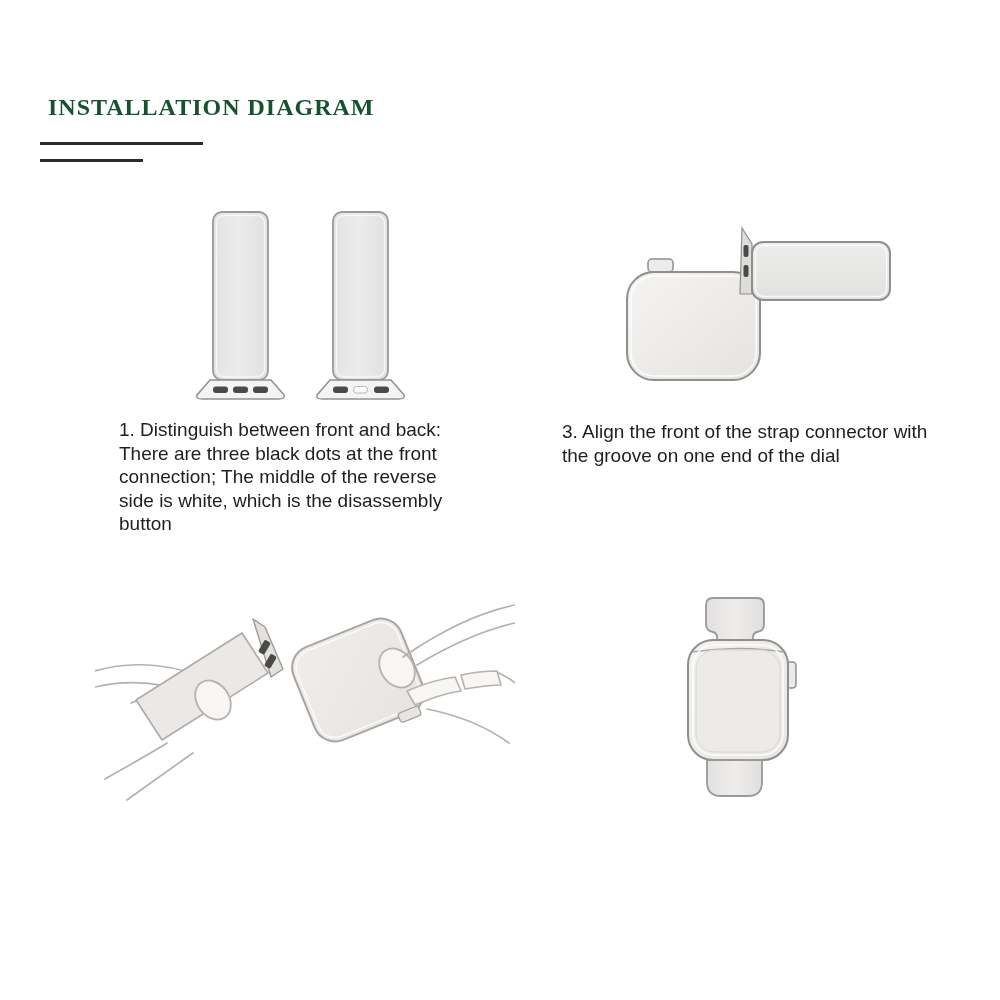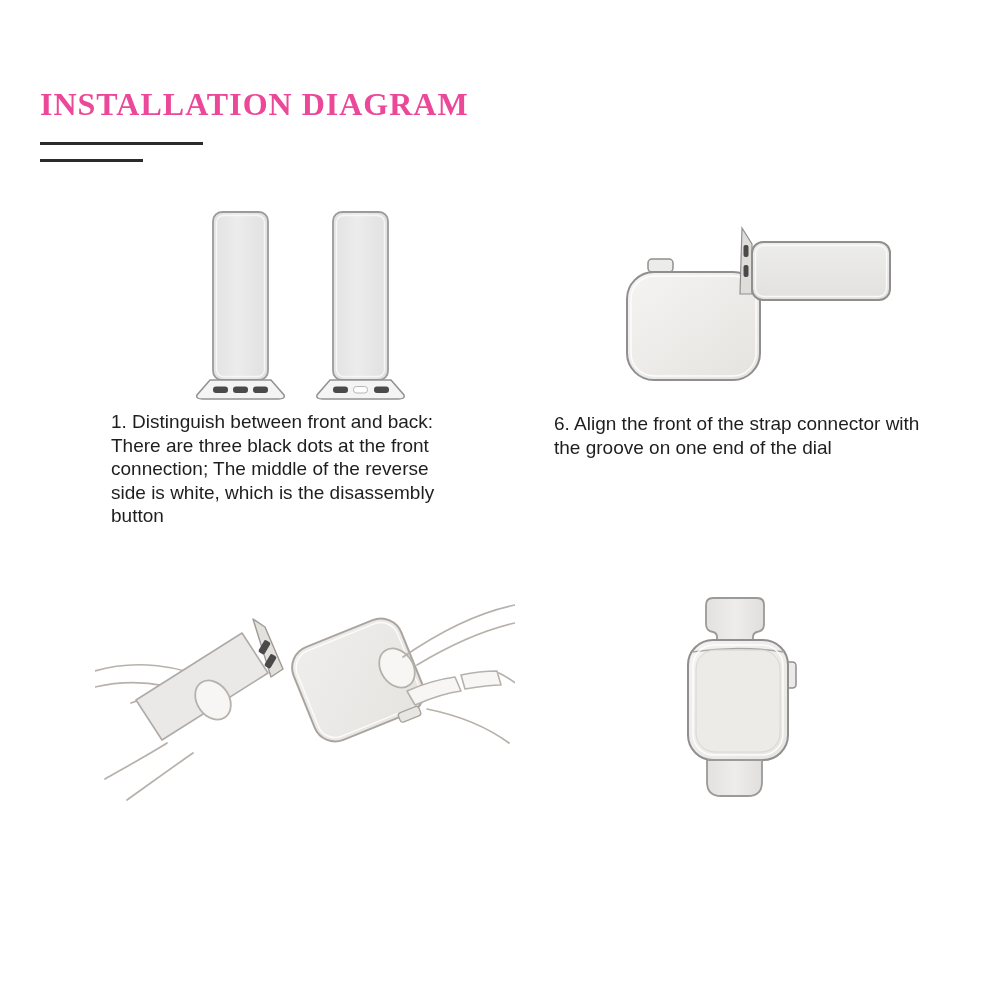--- a/index.html
+++ b/index.html
@@ -1,24 +1,24 @@
 <!DOCTYPE html>
 <html><head>
 <meta charset="utf-8">
 <style>
   html,body{margin:0;padding:0;background:#fff;}
   .page{position:relative;width:1000px;height:1000px;background:#ffffff;overflow:hidden;
         font-family:"Liberation Sans",sans-serif;}
-  .page-title{position:absolute;left:40px;top:86px;margin:0;
-        font-family:"Liberation Serif",serif;font-weight:700;font-size:32px;
-        letter-spacing:1px;color:#ec4899;white-space:nowrap;}
+  .page-title{position:absolute;left:40px;top:86px;margin:8px;
+        font-family:"Liberation Serif",serif;font-weight:700;font-size:24px;
+        letter-spacing:1px;color:#14532d;white-space:nowrap;}
   .rule{position:absolute;background:#2b2b2b;height:3px;}
   .rule-1{left:40px;top:142px;width:163px;}
   .rule-2{left:40px;top:159px;width:103px;}
-  .step-text{position:absolute;font-size:19px;line-height:23.5px;color:#1e1e1e;margin:0;}
+  .step-text{position:absolute;font-size:19px;line-height:23.5px;color:#1e1e1e;margin:8px;}
   .step-1{left:111px;top:410px;width:350px;}
   .step-2{left:554px;top:412px;width:370px;}
   .step-3{left:111px;top:812px;width:350px;}
   .step-4{left:554px;top:812px;width:350px;}
   .fig{position:absolute;}
   .fig-1{left:190px;top:210px;}
   .fig-2{left:615px;top:218px;}
   .fig-3{left:95px;top:583px;}
   .fig-4{left:678px;top:588px;}
 </style>
@@ -146,15 +146,15 @@
     <g>
       <rect x="10" y="52" width="100" height="120" rx="25" fill="url(#g-dial4)" stroke="#8f8f8f" stroke-width="2"></rect>
       <path d="M 14,64 Q 60,57 106,64" fill="none" stroke="#a9a7a4" stroke-width="1.5"></path>
       <rect x="18" y="62" width="84" height="102" rx="19" fill="#edebe8" stroke="#d8d6d3" stroke-width="1"></rect>
       <rect x="15" y="57" width="90" height="110" rx="21" fill="none" stroke="#ffffff" stroke-width="1.5" opacity="0.85"></rect>
     </g>
     <path d="M 29,172 H 84 V 194 Q 84,208 70,208 H 43 Q 29,208 29,194 Z" fill="url(#g-band4)" stroke="#9a9a9a" stroke-width="1.8" stroke-linejoin="round"></path>
   </svg>
 
   <p class="step-text step-1">1. Distinguish between front and back: There are three black dots at the front connection; The middle of the reverse side is white, which is the disassembly button</p>
-  <p class="step-text step-2">6. Align the front of the strap connector with the groove on one end of the dial</p>
+  <p class="step-text step-2">3. Align the front of the strap connector with the groove on one end of the dial</p>
 
 </div>
 
 </body></html>

